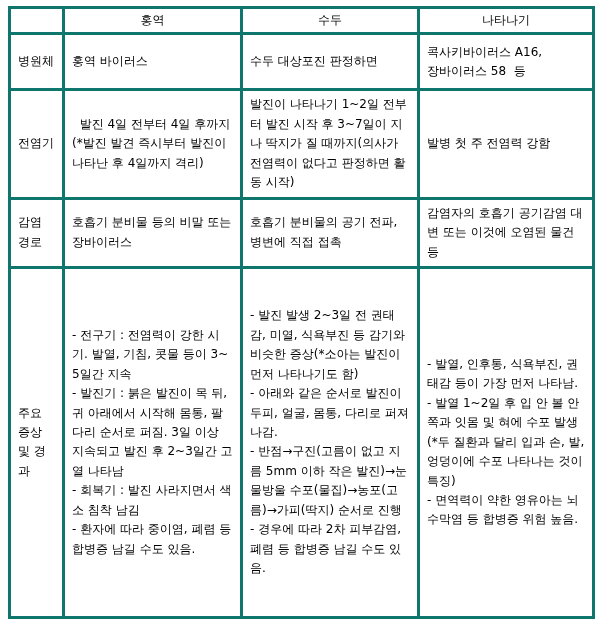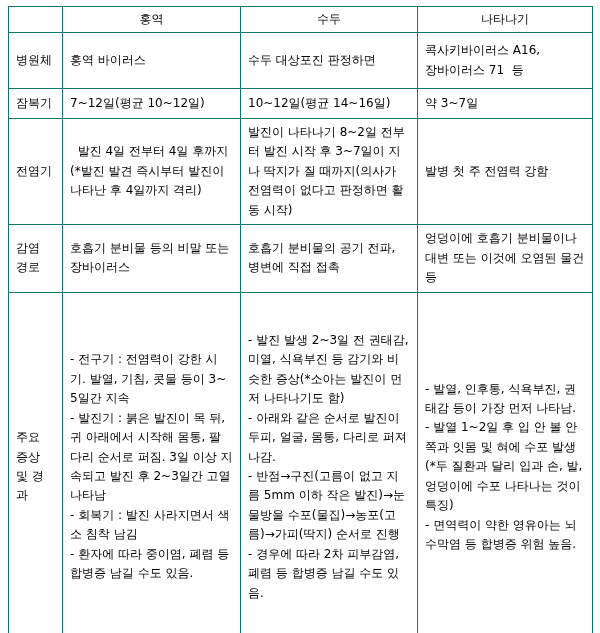--- a/index.html
+++ b/index.html
@@ -13,21 +13,21 @@
   .page {
     padding: 6px 8px 0 8px;
   }
   table.cmp {
     border-collapse: collapse;
     table-layout: fixed;
     width: 584px;
   }
   .cmp th, .cmp td {
     box-sizing: border-box;
-    border: 1px solid #0f766e;
+    border: 3px solid #0f766e;
     padding: 4px 7px;
     font-family: "DejaVu Sans", "Liberation Sans", sans-serif;
     font-size: 12px;
     line-height: 1.62;
     color: #000000;
     font-weight: normal;
     vertical-align: middle;
     white-space: pre-wrap;
     word-break: break-all;
     overflow: hidden;
@@ -62,40 +62,34 @@
         <th>수두</th>
         <th>나타나기</th>
       </tr>
     </thead>
     <tbody>
       <tr class="row-pathogen">
         <th>병원체</th>
         <td>홍역 바이러스</td>
         <td>수두 대상포진 판정하면</td>
         <td>콕사키바이러스 A16,
-장바이러스 71  등</td>
-      </tr>
-      <tr class="row-incubation">
-        <th>잠복기</th>
-        <td>7~12일(평균 10~12일)</td>
-        <td>10~12일(평균 14~16일)</td>
-        <td>약 3~7일</td>
+장바이러스 58  등</td>
       </tr>
       <tr class="row-contagious">
         <th>전염기</th>
         <td>  발진 4일 전부터 4일 후까지
 (*발진 발견 즉시부터 발진이 나타난 후 4일까지 격리)</td>
-        <td>발진이 나타나기 8~2일 전부터 발진 시작 후 3~7일이 지나 딱지가 질 때까지(의사가 전염력이 없다고 판정하면 활동 시작)</td>
+        <td>발진이 나타나기 1~2일 전부터 발진 시작 후 3~7일이 지나 딱지가 질 때까지(의사가 전염력이 없다고 판정하면 활동 시작)</td>
         <td>발병 첫 주 전염력 강함</td>
       </tr>
       <tr class="row-route">
         <th>감염 경로</th>
         <td>호흡기 분비물 등의 비말 또는 장바이러스</td>
         <td>호흡기 분비물의 공기 전파, 병변에 직접 접촉</td>
-        <td>엉덩이에 호흡기 분비물이나 대변 또는 이것에 오염된 물건 등</td>
+        <td>감염자의 호흡기 공기감염 대변 또는 이것에 오염된 물건 등</td>
       </tr>
       <tr class="row-symptoms">
         <th>주요 증상 및 경과</th>
         <td>- 전구기 : 전염력이 강한 시기. 발열, 기침, 콧물 등이 3~5일간 지속
 - 발진기 : 붉은 발진이 목 뒤, 귀 아래에서 시작해 몸통, 팔다리 순서로 퍼짐. 3일 이상 지속되고 발진 후 2~3일간 고열 나타남
 - 회복기 : 발진 사라지면서 색소 침착 남김
 - 환자에 따라 중이염, 폐렴 등 합병증 남길 수도 있음.</td>
         <td>- 발진 발생 2~3일 전 권태감, 미열, 식욕부진 등 감기와 비슷한 증상(*소아는 발진이 먼저 나타나기도 함)
 - 아래와 같은 순서로 발진이 두피, 얼굴, 몸통, 다리로 퍼져 나감.
 - 반점→구진(고름이 없고 지름 5mm 이하 작은 발진)→눈물방울 수포(물집)→농포(고름)→가피(딱지) 순서로 진행

